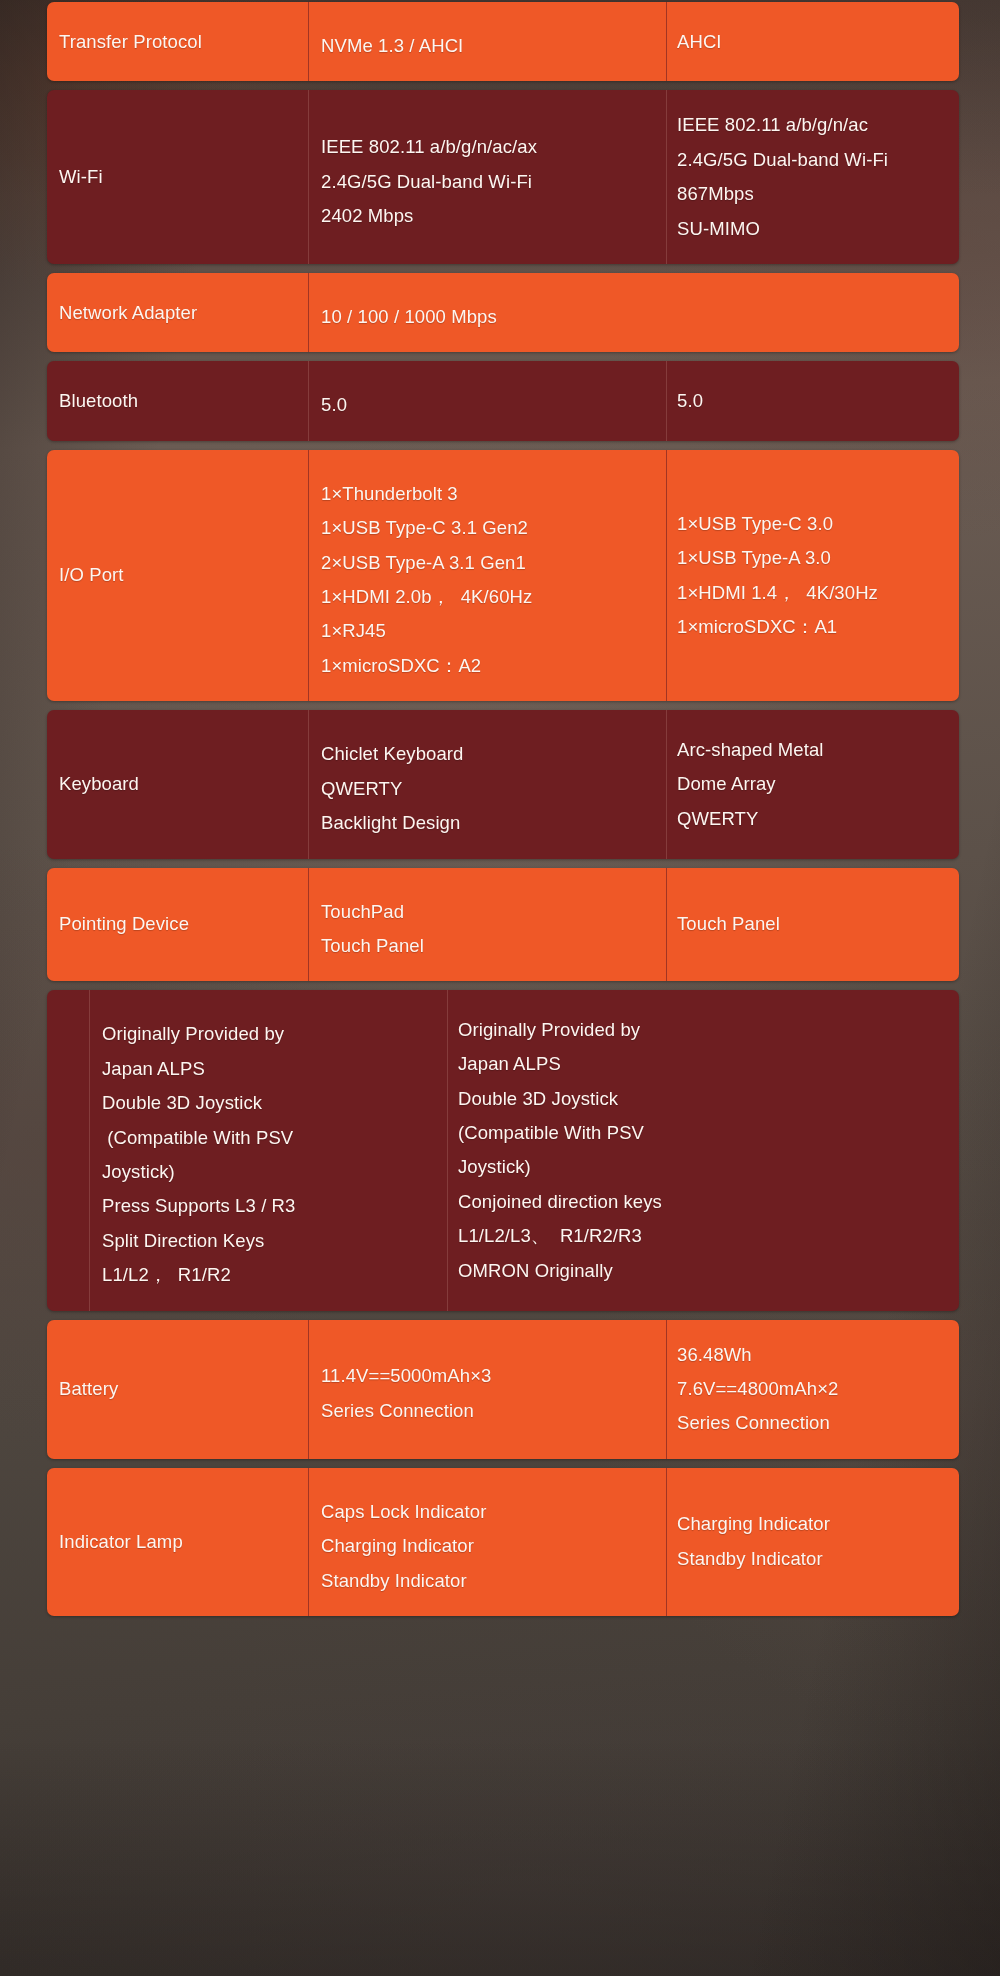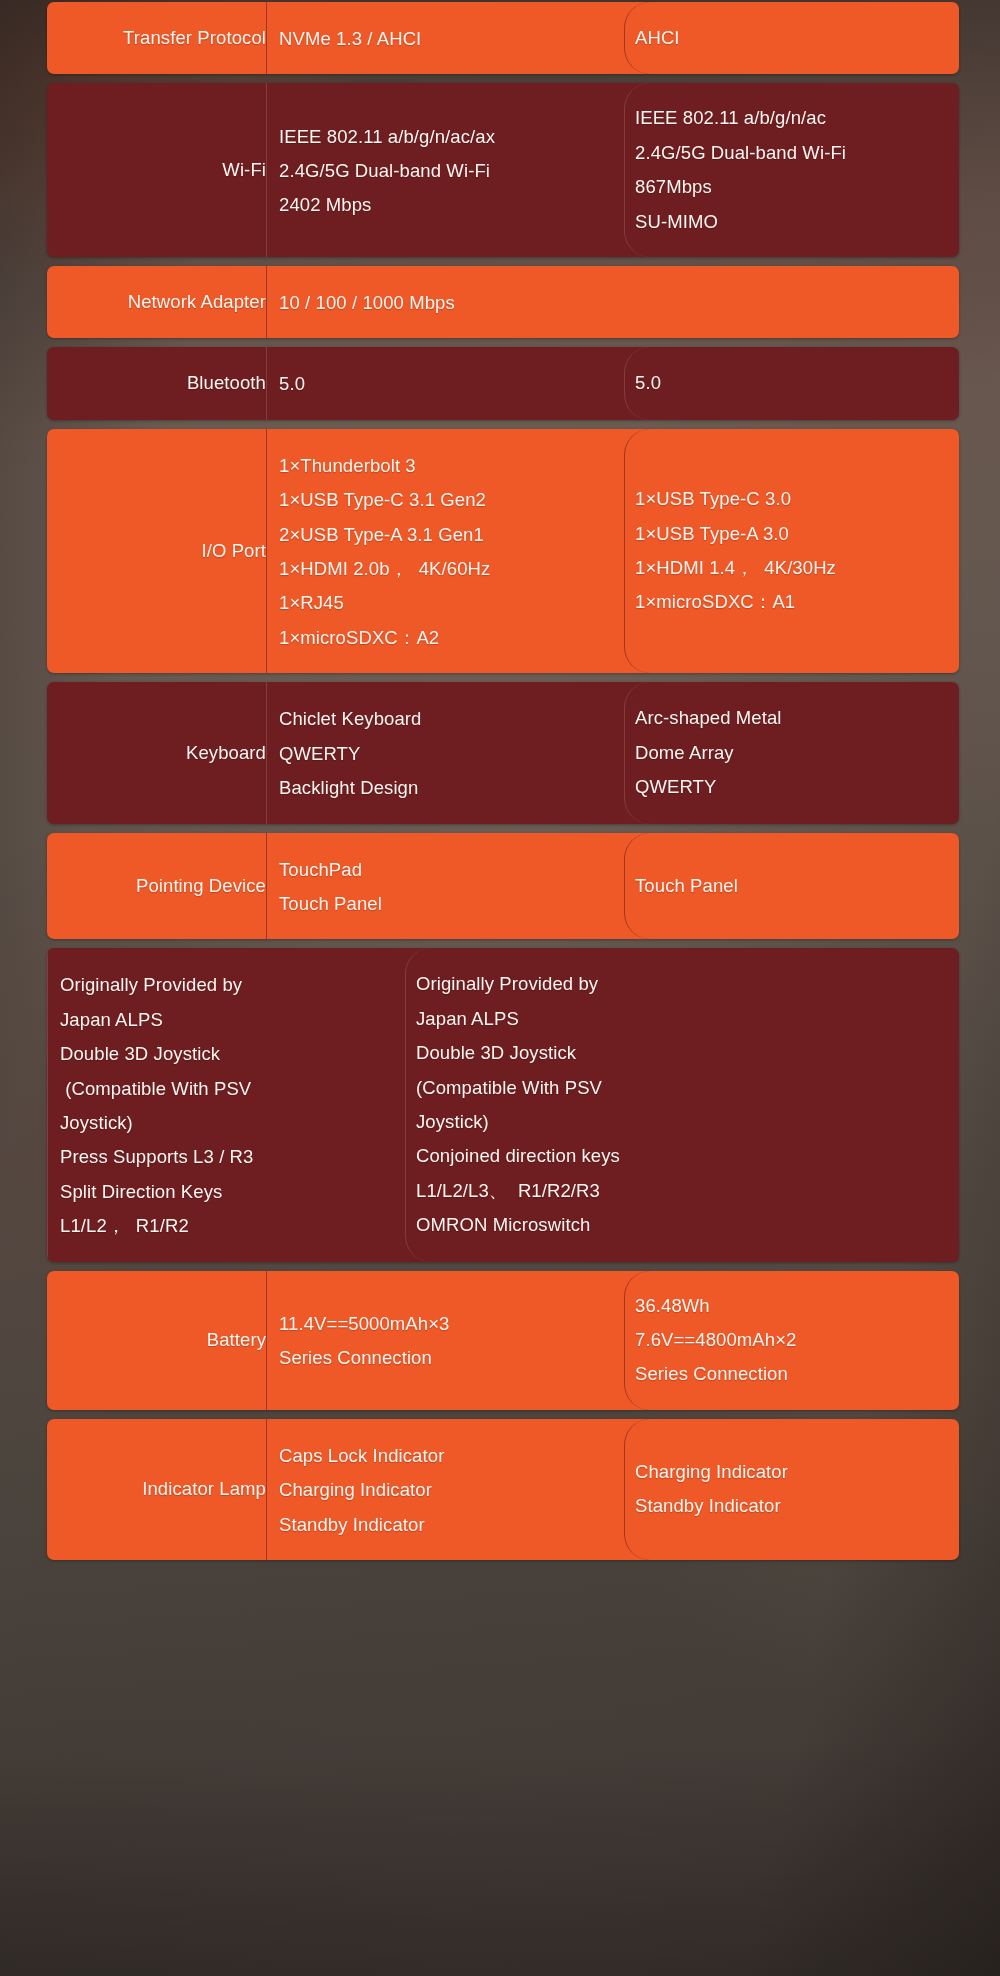--- a/index.html
+++ b/index.html
@@ -73,33 +73,32 @@
     color: #fdf6f1;
     font-size: 18.5px;
     line-height: 1.86;
     letter-spacing: 0.1px;
     text-shadow: 0 1px 1px rgba(0,0,0,0.22);
   }
   .cell.label {
     width: 219px;
     padding: 6px 0 6px 12px;
     flex: 0 0 219px;
-    text-align: right;
   }
   .cell.col-a {
     width: 358px;
     flex: 0 0 358px;
-    padding: 20px 8px 18px 12px;
+    padding: 27px 8px 18px 12px;
     border-left: 1.2px solid rgba(110, 30, 33, 0.60);
+    margin-left: 42px;
   }
   .cell.col-b {
     flex: 1 1 auto;
     padding: 18px 20px 18px 10px;
     border-left: 1.2px solid rgba(110, 30, 33, 0.60);
-    border-radius: 26px;
   }
   .spec-row.dark .cell.col-a,
   .spec-row.dark .cell.col-b {
     border-left-color: rgba(220, 170, 160, 0.22);
   }
 
   .line { display: block; white-space: pre; }
 </style>
 </head>
 <body>
@@ -211,21 +210,21 @@
         <span class="line">L1/L2，  R1/R2</span>
       </div>
       <div class="cell col-b">
         <span class="line">Originally Provided by</span>
         <span class="line">Japan ALPS</span>
         <span class="line">Double 3D Joystick</span>
         <span class="line">(Compatible With PSV</span>
         <span class="line">Joystick)</span>
         <span class="line">Conjoined direction keys</span>
         <span class="line">L1/L2/L3、  R1/R2/R3</span>
-        <span class="line">OMRON Microswitch</span>
+        <span class="line">OMRON Originally</span>
       </div>
     </div>
     <div class="spec-row orange">
       <div class="cell label">
         <span class="line">Battery</span>
       </div>
       <div class="cell col-a">
         <span class="line">11.4V==5000mAh×3</span>
         <span class="line">Series Connection</span>
       </div>

